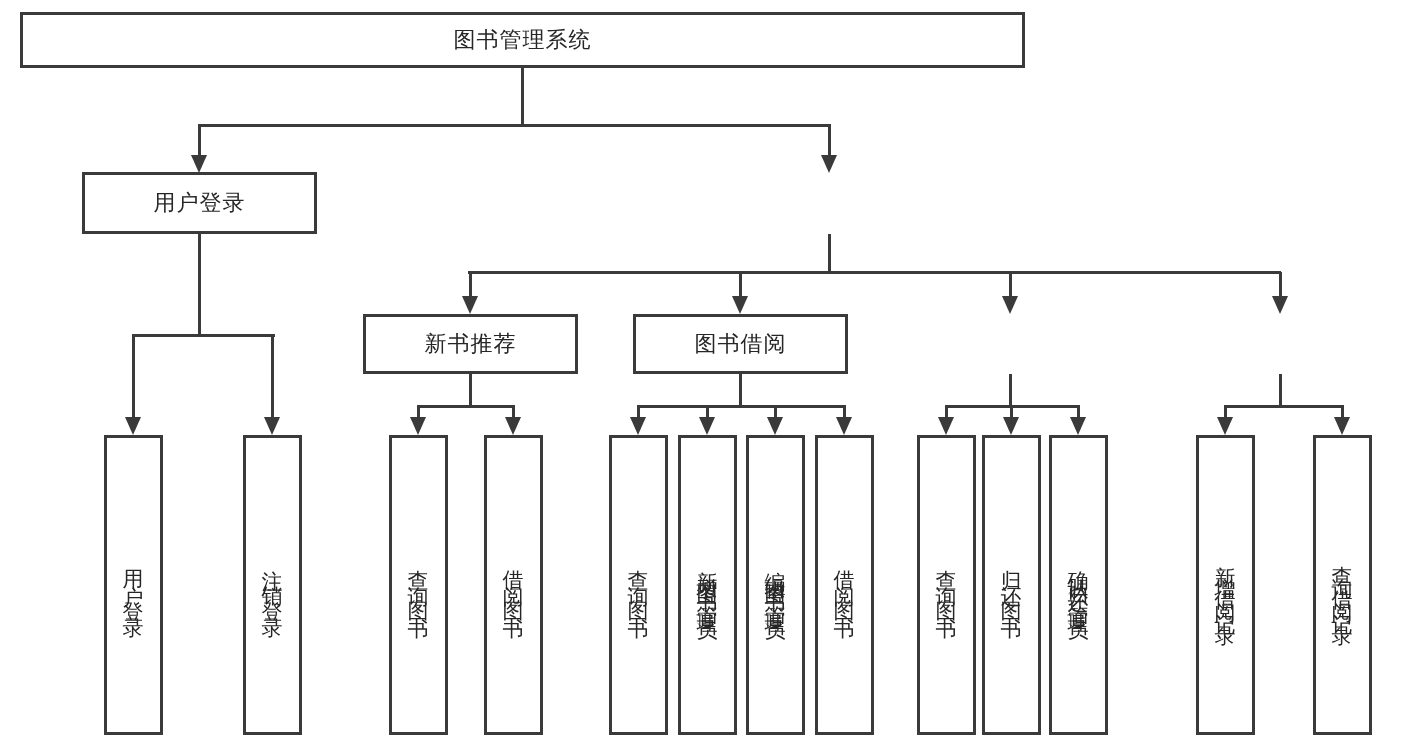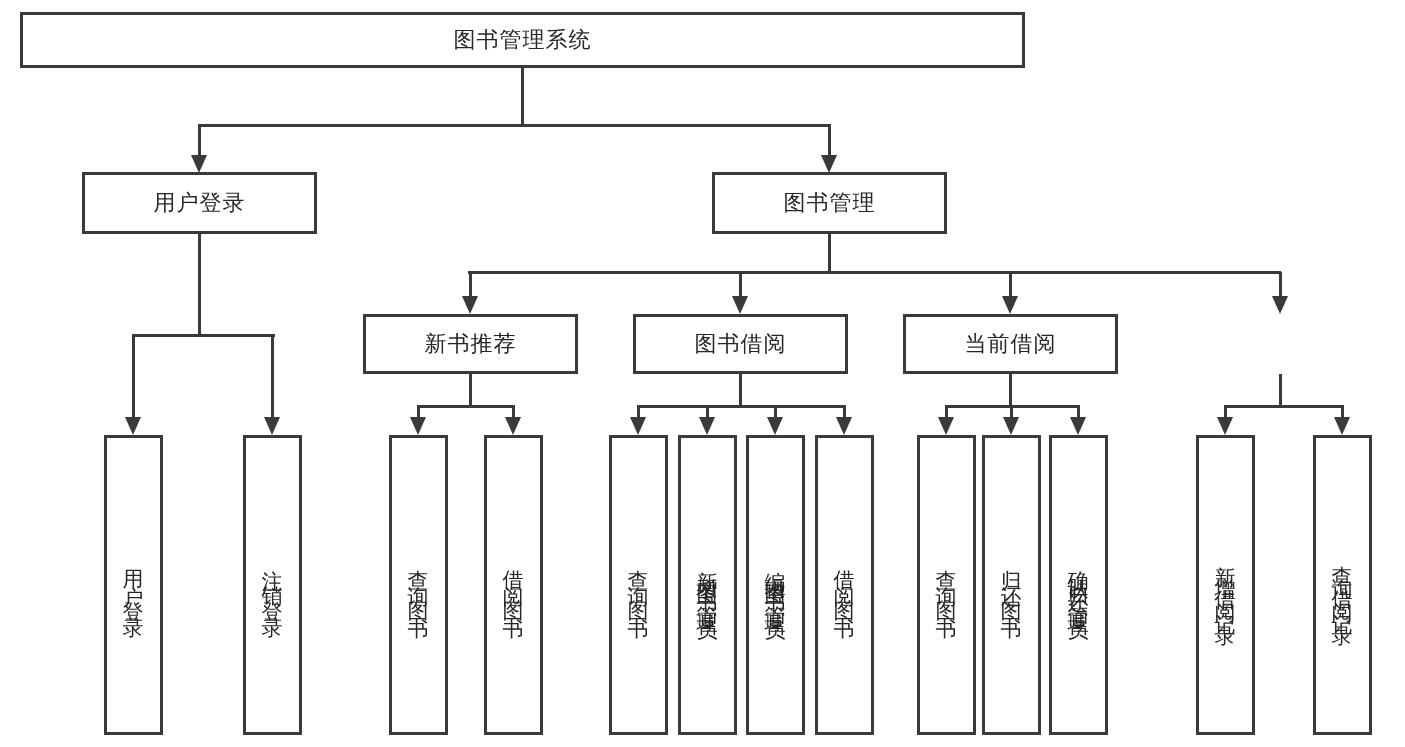--- a/index.html
+++ b/index.html
@@ -43,32 +43,26 @@
 
 <div class="canvas">
 
   <div class="box" style="left:20px;top:12px;width:1005px;height:56px">
     <span>图书管理系统</span>
   </div>
 
   <div class="box" style="left:82px;top:172px;width:235px;height:62px">
     <span>用户登录</span>
   </div>
-  <div class="box" style="left:712px;top:172px;width:235px;height:62px">
-    <span>图书管理</span>
-  </div>
 
   <div class="box" style="left:633px;top:314px;width:215px;height:60px">
     <span>图书借阅</span>
   </div>
   <div class="box" style="left:363px;top:314px;width:215px;height:60px">
     <span>新书推荐</span>
-  </div>
-  <div class="box" style="left:903px;top:314px;width:215px;height:60px">
-    <span>当前借阅</span>
   </div>
 
   <div class="vbox ls-s" style="left:104px">
     <span>用户登录</span>
   </div>
   <div class="vbox ls-s" style="left:243px">
     <span>注销登录</span>
   </div>
 
   <div class="vbox ls-s" style="left:389px">

